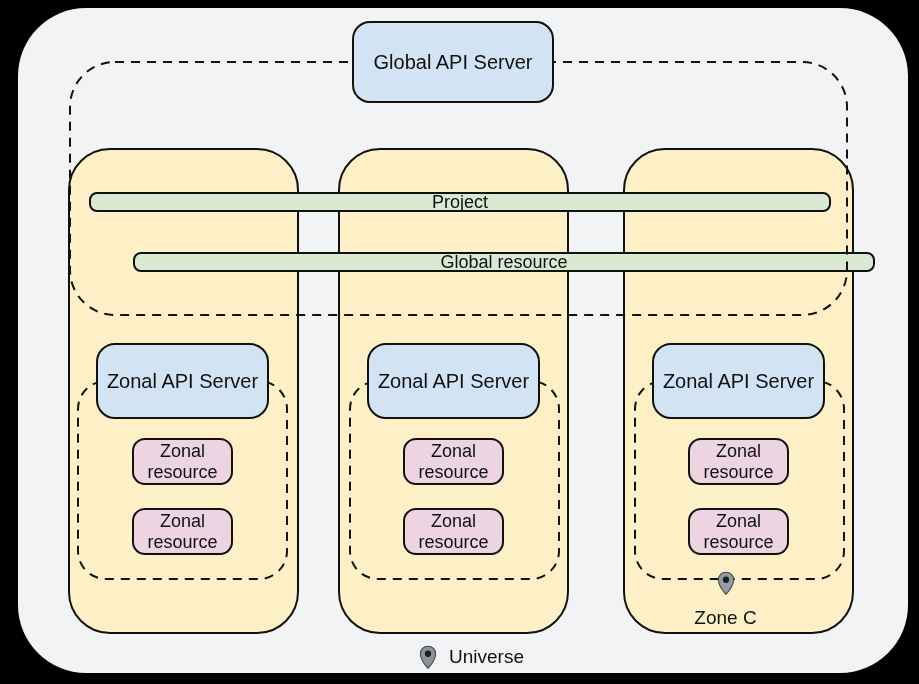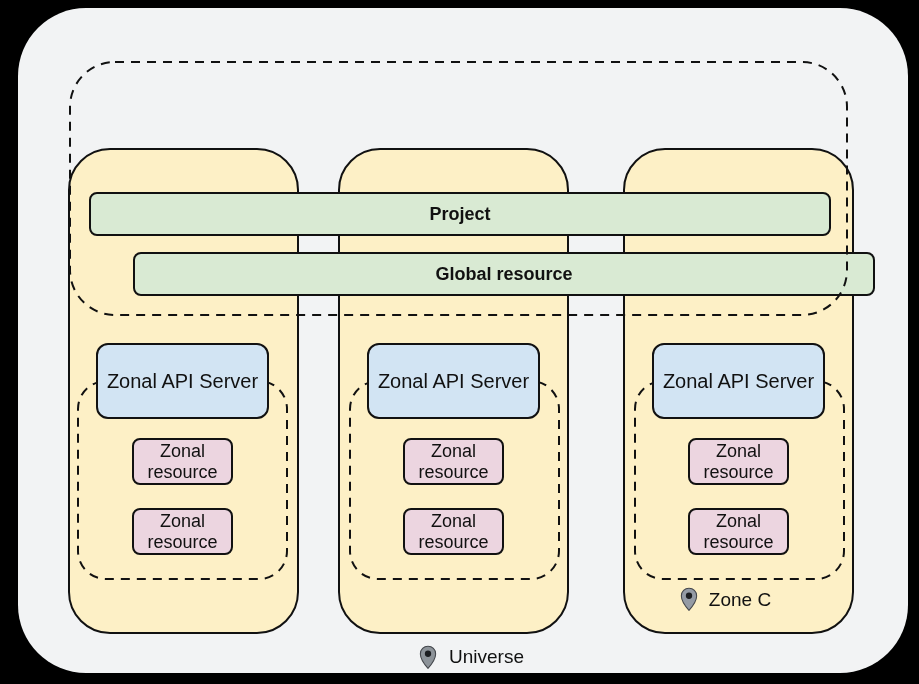--- a/index.html
+++ b/index.html
@@ -14,54 +14,54 @@
     background:#f2f3f4; border-radius:68px; z-index:0;
   }
   .zone {
     position:absolute; top:148px; width:231px; height:486px;
     background:#fdf0c6; border:2px solid #111; border-radius:42px;
     box-sizing:border-box; z-index:1;
   }
   .zone-a { left:68px; } .zone-b { left:338px; } .zone-c { left:623px; }
 
   .bar {
-    position:absolute; left:89px; width:742px; height:44px;
+    position:absolute; left:89px; width:742px; height:20px;
     background:#d9ead3; border:2px solid #111; border-radius:8px;
     box-sizing:border-box; display:flex; align-items:center; justify-content:center;
-    font-size:18px; z-index:2;font-weight:bold;
+    font-size:18px; z-index:2;
   }
   .bar-project { top:192px; }
   .bar-gres    { top:252px;margin-left:44px; }
 
   .dashed-layer { position:absolute; left:0; top:0; z-index:3; pointer-events:none; }
 
   .apibox {
     position:absolute; background:#d2e4f3; border:2px solid #111;
     box-sizing:border-box; display:flex; align-items:center; justify-content:center;
     z-index:4; text-align:center;
   }
   .apibox-global { left:352px; top:21px; width:202px; height:82px; border-radius:18px; font-size:20px; }
-  .apibox-zonal  { top:343px; width:173px; height:76px; border-radius:12px; font-size:20px; }
+  .apibox-zonal  { top:343px; width:173px; height:76px; border-radius:19px; font-size:20px; }
   .apibox-za { left:96px; } .apibox-zb { left:367px; } .apibox-zc { left:652px; }
 
   .resource {
     position:absolute; width:101px; height:47px;
-    background:#ecd5e0; border:2px solid #111; border-radius:8px;
+    background:#ecd5e0; border:2px solid #111; border-radius:13px;
     box-sizing:border-box; display:flex; align-items:center; justify-content:center;
     text-align:center; font-size:18px; line-height:21px; z-index:4;
   }
   .res-r1 { top:438px; } .res-r2 { top:508px; }
   .res-ca { left:132px; } .res-cb { left:403px; } .res-cc { left:688px; }
 
   .zone-label {
     position:absolute; top:585px; height:29px; width:231px;
     display:flex; align-items:center; justify-content:center; gap:11px;
     font-size:19px; z-index:5;
   }
-  .zl-a { left:55px; } .zl-b { left:325px; } .zl-c { left:610px; }
+  .zl-a { left:55px; } .zl-b { left:325px; } .zl-c { left:610px;flex-direction:column; }
 
   .universe-label {
     position:absolute; left:0; top:643px; width:919px; height:28px;
     display:flex; align-items:center; justify-content:center; gap:12px;
     font-size:19px; z-index:5;padding-left:12px;
   }
   .pin { flex:0 0 auto; }
 </style>
 </head>
 <body>
@@ -81,20 +81,23 @@
     <span>Global resource</span>
   </div>
 
   <svg class="dashed-layer" width="919" height="684" viewBox="0 0 919 684">
     <rect x="70" y="62" width="777" height="253" rx="45" ry="45" fill="none" stroke="#111" stroke-width="2" stroke-dasharray="9 7"></rect>
     <rect x="78" y="381" width="209" height="198" rx="28" ry="28" fill="none" stroke="#111" stroke-width="2" stroke-dasharray="9 7"></rect>
     <rect x="350" y="381" width="209" height="198" rx="28" ry="28" fill="none" stroke="#111" stroke-width="2" stroke-dasharray="9 7"></rect>
     <rect x="635" y="381" width="209" height="198" rx="28" ry="28" fill="none" stroke="#111" stroke-width="2" stroke-dasharray="9 7"></rect>
   </svg>
 
+  <div class="apibox apibox-global">
+    <span>Global API Server</span>
+  </div>
 
   <div class="apibox apibox-zonal apibox-za">
     <span>Zonal API Server</span>
   </div>
   <div class="apibox apibox-zonal apibox-zb">
     <span>Zonal API Server</span>
   </div>
   <div class="apibox apibox-zonal apibox-zc">
     <span>Zonal API Server</span>
   </div>

